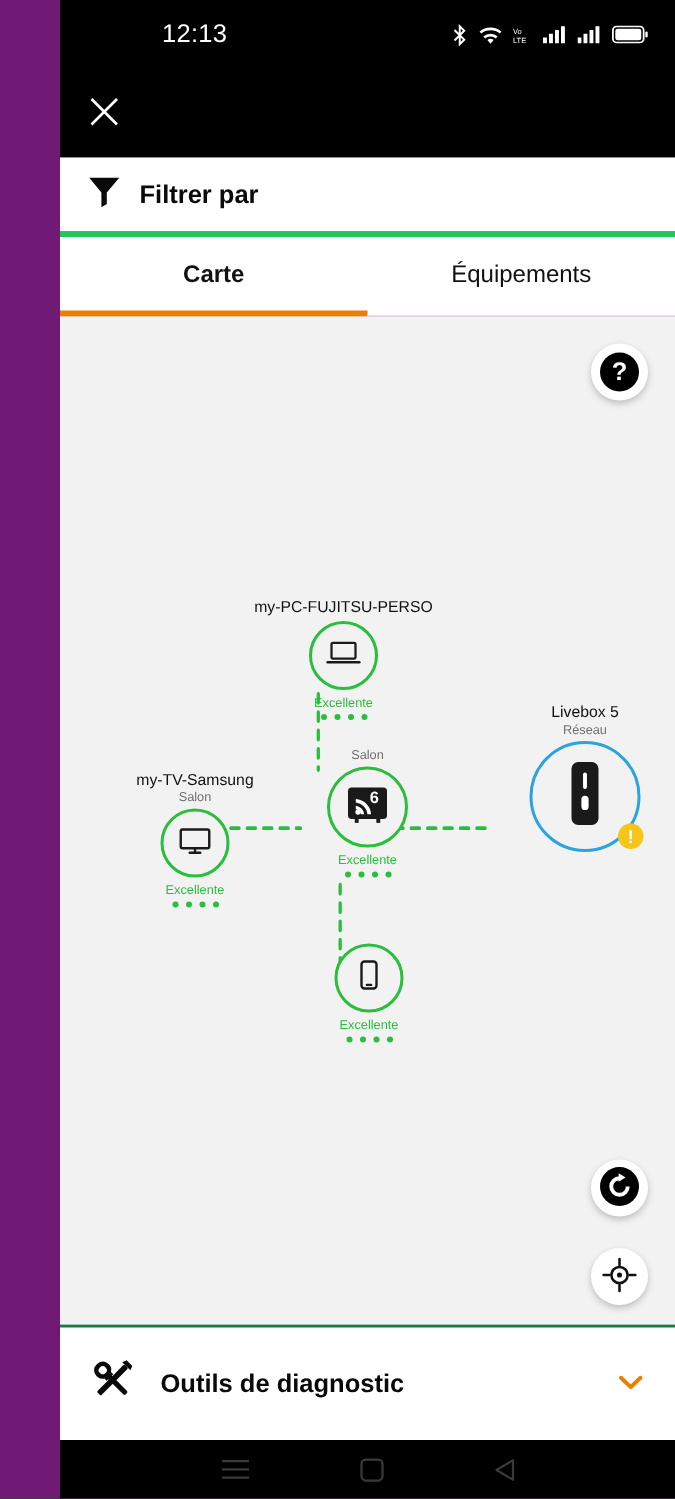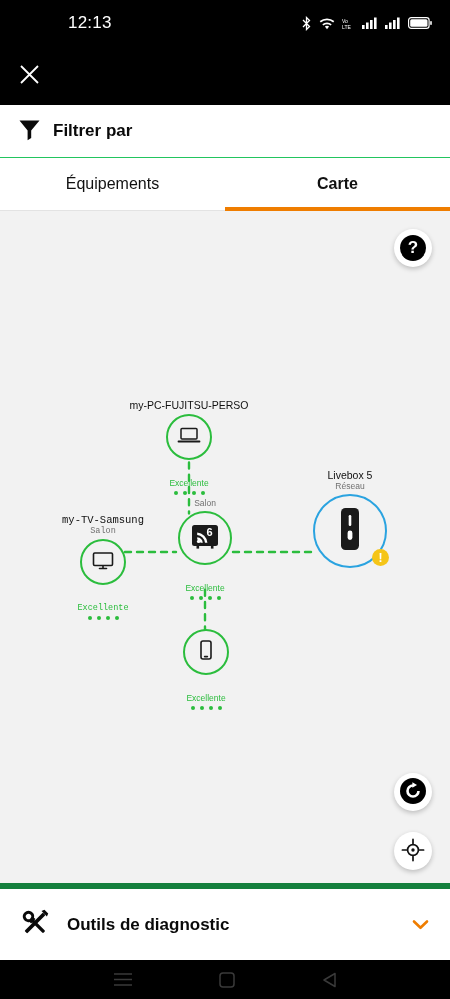--- a/index.html
+++ b/index.html
@@ -2,21 +2,21 @@
 <html lang="fr"><head>
 <meta charset="utf-8">
 <style>
   * { box-sizing: border-box; margin: 0; padding: 0; }
   html, body {
     width: 450px; height: 999px;
     font-family: "Liberation Sans", sans-serif;
     background: #000;
     overflow: hidden;
   }
-  .phone { position: relative; width: 450px; height: 999px; background: #701a75; display: flex; flex-direction: column; }
+  .phone { position: relative; width: 450px; height: 999px; background: #701a75; display: flex; flex-direction: column; padding-left: 40px; }
 
   
   .statusbar {
     height: 46px; background: #000; color: #fff;
     display: flex; align-items: center; position: relative; flex: 0 0 auto;
   }
   .status-time { position: absolute; left: 68px; font-size: 17px; letter-spacing: .2px; }
   .status-icons { position: absolute; right: 18px; display: flex; align-items: center; gap: 7px; }
   .status-icons svg { display: block; }
 
@@ -27,21 +27,21 @@
   }
   .close-btn {
     width: 58px; height: 59px; display: flex; align-items: center; justify-content: center;
     cursor: pointer; background: none; border: none;
   }
   .appbar-title { font-size: 22px; font-weight: 500; letter-spacing: .2px; }
 
   
   .filterbar {
     background: #fff; height: 53px; display: flex; align-items: center; gap: 11px;
-    padding-left: 17px; flex: 0 0 auto; border-bottom: 1px solid #22c55e;
+    padding-left: 17px; flex: 0 0 auto; border-bottom: 4px solid #22c55e;
   }
   .filter-label { font-size: 17px; font-weight: 700; color: #0a0a0a; }
 
   
   .tabs { display: flex; background: #fff; height: 53px; flex: 0 0 auto; position: relative; }
   .tab {
     flex: 1; display: flex; align-items: center; justify-content: center;
     font-size: 16px; color: #111; cursor: pointer; position: relative;
     border-bottom: 1px solid #e3e3e3;
   }
@@ -61,21 +61,21 @@
   .node { position: absolute; width: 150px; margin-left: -75px; text-align: center; }
   .node-name { font-size: 10.5px; color: #111; line-height: 1.15; white-space: nowrap; }
   .node-room { font-size: 8.5px; color: #6f6f6f; line-height: 1.2; }
   .ring {
     width: 46px; height: 46px; margin: 3px auto 0; border-radius: 50%;
     border: 2.5px solid #2bbd3d; background: #f2f2f2;
     display: flex; align-items: center; justify-content: center;
   }
   .ring.blue { width: 74px; height: 74px; border-color: #2aa3e0; border-width: 2.5px; }
   .ring.wide { width: 54px; height: 54px; }
-  .quality { font-size: 8.5px; color: #2bbd3d; margin-top: 18px; line-height: 1.2; }
+  .quality { font-size: 8.5px; color: #2bbd3d; margin-top: 3px; line-height: 1.2; }
   .dots { display: flex; gap: 5px; justify-content: center; margin-top: 3px; }
   .dots i { width: 4px; height: 4px; border-radius: 50%; background: #2bbd3d; display: block; }
 
   .warn-badge {
     position: absolute; width: 17px; height: 17px; border-radius: 50%;
     background: #f5c518; color: #fff; font-size: 12px; font-weight: 700;
     display: flex; align-items: center; justify-content: center; line-height: 1;
   }
 
   
@@ -85,21 +85,21 @@
     display: flex; align-items: center; justify-content: center; cursor: pointer; border: none;
   }
   .fab .inner-dark {
     width: 26px; height: 26px; border-radius: 50%; background: #000;
     display: flex; align-items: center; justify-content: center;
     color: #fff; font-size: 17px; font-weight: 700;
   }
 
   
   .diagbar {
-    flex: 0 0 auto; height: 77px; background: #fff; border-top: 6px solid #15803d;
+    flex: 0 0 auto; height: 77px; background: #fff; border-top: 2px solid #15803d;
     display: flex; align-items: center; padding: 0 14px 0 17px; gap: 14px;
   }
   .diag-label { font-size: 17px; font-weight: 700; color: #0a0a0a; flex: 1; }
   .new-btn {
     background: #000; color: #fff; font-size: 16px; font-weight: 700;
     border: none; padding: 10px 17px; cursor: pointer; font-family: inherit;
   }
   .chevron { color: #ef7d00; font-size: 19px; padding: 0 6px; cursor: pointer; line-height: 1; }
 
   
@@ -174,25 +174,25 @@
   <div class="filterbar">
     <span>
       <svg width="25" height="25" viewBox="0 0 25 25" fill="#0a0a0a">
         <path d="M2.5 3.5 h20 L14.2 13.4 v7.6 l-3.6 2.2 v-9.8 z"></path>
       </svg>
     </span>
     <span class="filter-label">Filtrer par</span>
   </div>
 
   <div class="tabs">
+    <div class="tab active">
+      <span>Carte</span>
+    </div>
     <div class="tab">
       <span>Équipements</span>
-    </div>
-    <div class="tab active">
-      <span>Carte</span>
     </div>
   </div>
 
   <div class="map">
 
     <svg class="map-svg" viewBox="0 0 450 660" preserveAspectRatio="none">
       <g stroke="#2bbd3d" stroke-width="2.4" stroke-dasharray="6 6" fill="none" stroke-linecap="round">
 
         <path d="M189 247 L189 297"></path>
 
@@ -246,21 +246,21 @@
       </div>
       <div class="quality">Excellente</div>
       <div class="dots">
           <i></i>
           <i></i>
           <i></i>
           <i></i>
         </div>
     </div>
 
-    <div class="node" style="left:103px; top:303px;font-family:Liberation Mono, monospace;">
+    <div class="node" style="left:90px; top:303px;">
       <div class="node-name">my-TV-Samsung</div>
       <div class="node-room">Salon</div>
       <div class="ring">
         <span>
           <svg width="26" height="26" viewBox="0 0 26 26" fill="none" stroke="#1a1a1a" stroke-width="1.6">
             <rect x="3.5" y="6" width="19" height="12.5" rx="1.2"></rect>
             <path d="M9.5 21.5 h7" stroke-linecap="round"></path>
             <path d="M13 18.5 v3"></path>
           </svg>
         </span>

